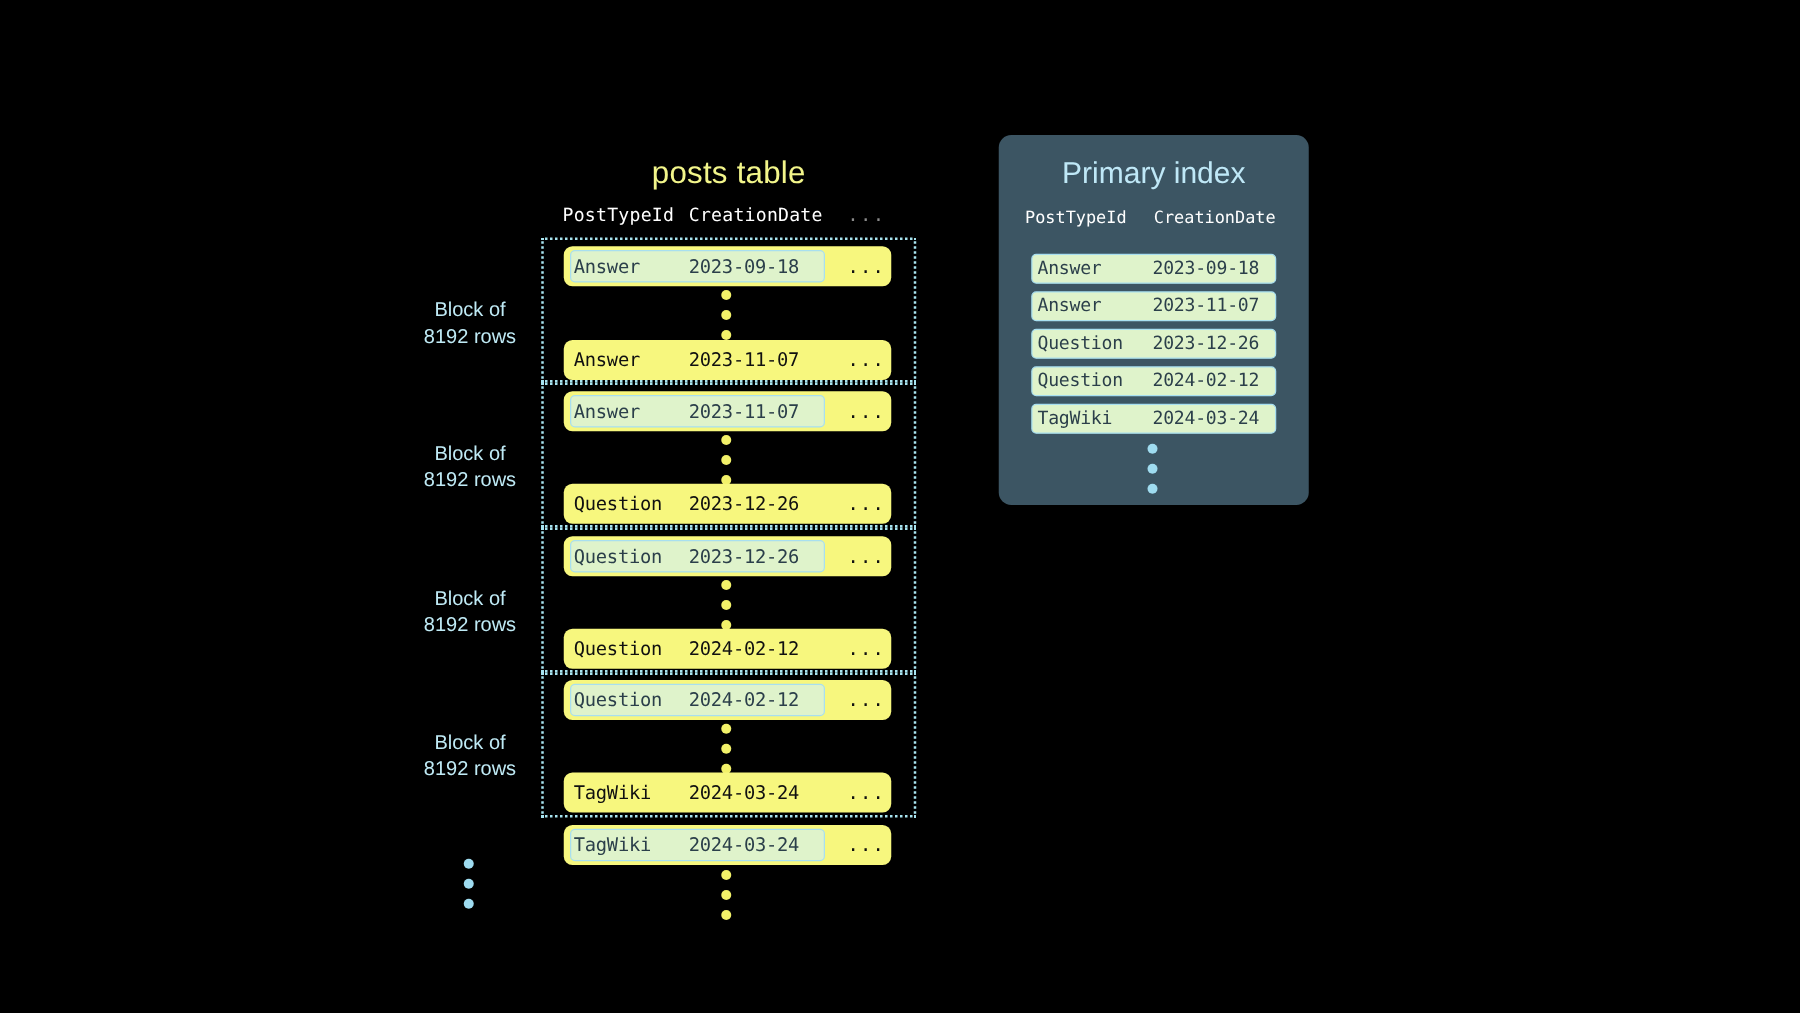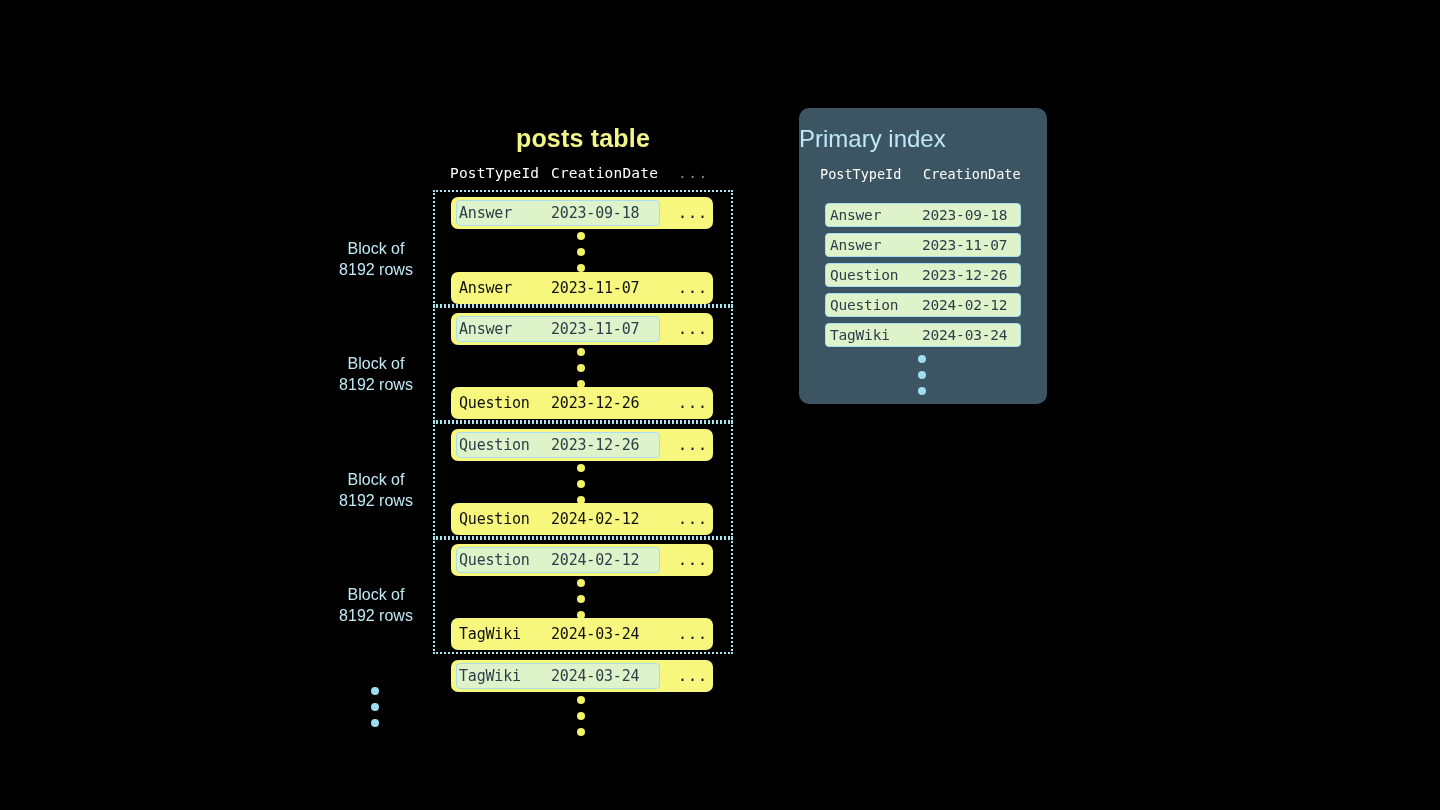--- a/index.html
+++ b/index.html
@@ -26,21 +26,21 @@
 
   
   .posts-title {
     position: absolute;
     left: 433px;
     top: 122px;
     width: 300px;
     text-align: center;
     color: #f2f58a;
     font-size: 25px;
-    font-weight: 700;
+    font-weight: 400;
     letter-spacing: 0.2px;
     line-height: 32px;
   }
 
   .posts-colheads {
     position: absolute;
     left: 433px;
     top: 165px;
     width: 300px;
     height: 22px;
@@ -175,20 +175,21 @@
     width: 248px;
     height: 296px;
     background: #3c5563;
     border-radius: 10px;
   }
   .index-title {
     position: absolute;
     left: 0;
     top: 16px;
     width: 248px;
+    text-align: center;
     color: #bfe8f7;
     font-size: 24px;
     line-height: 30px;
   }
   .index-colheads {
     position: absolute;
     left: 0;
     top: 58px;
     width: 248px;
     height: 20px;

